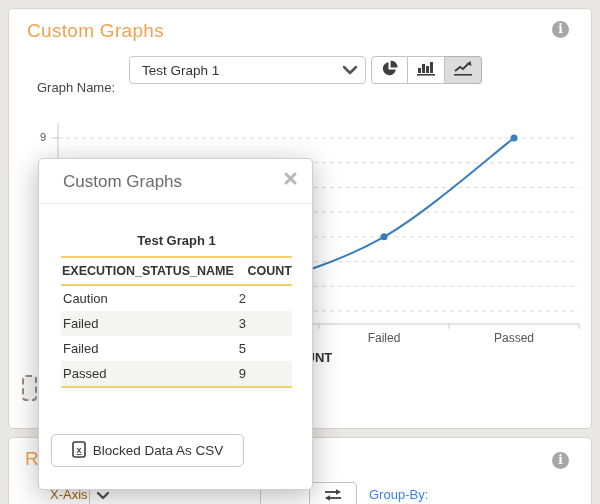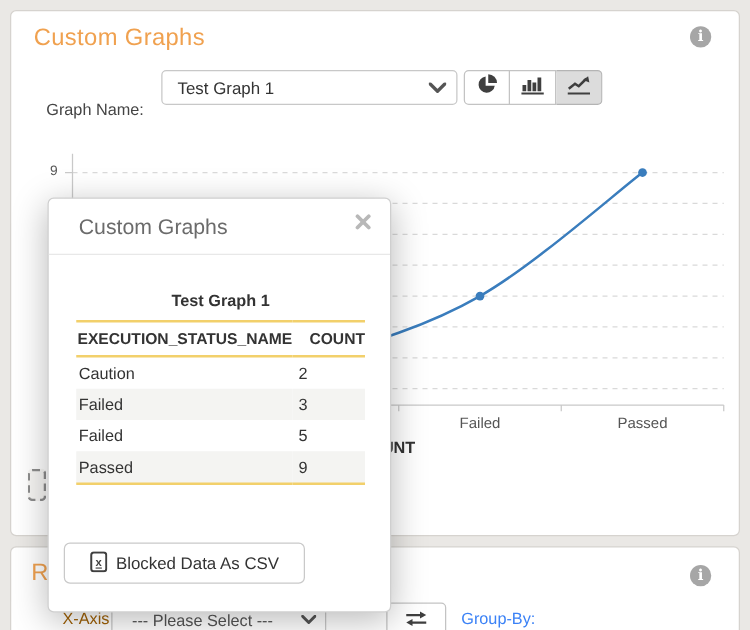--- a/index.html
+++ b/index.html
@@ -205,21 +205,20 @@
 
 <div id="handle"></div>
 
 <div class="panel" id="panel2">
   <div class="panel-title">R</div>
   <div class="info-icon">i</div>
 
   <div class="xaxis-label">X-Axis</div>
 
   <div class="xaxis-select">
-    <span class="val">--- Please Select ---</span>
     <span class="chev">
       <svg width="12" height="8" viewBox="0 0 12 8">
           <polyline points="1,1 6,6 11,1" fill="none" stroke="#555" stroke-width="2.4" stroke-linecap="round" stroke-linejoin="round"></polyline>
         </svg>
     </span>
   </div>
 
   <div class="swap-btn">
     <span>
       <svg width="18" height="14" viewBox="0 0 18 14">

